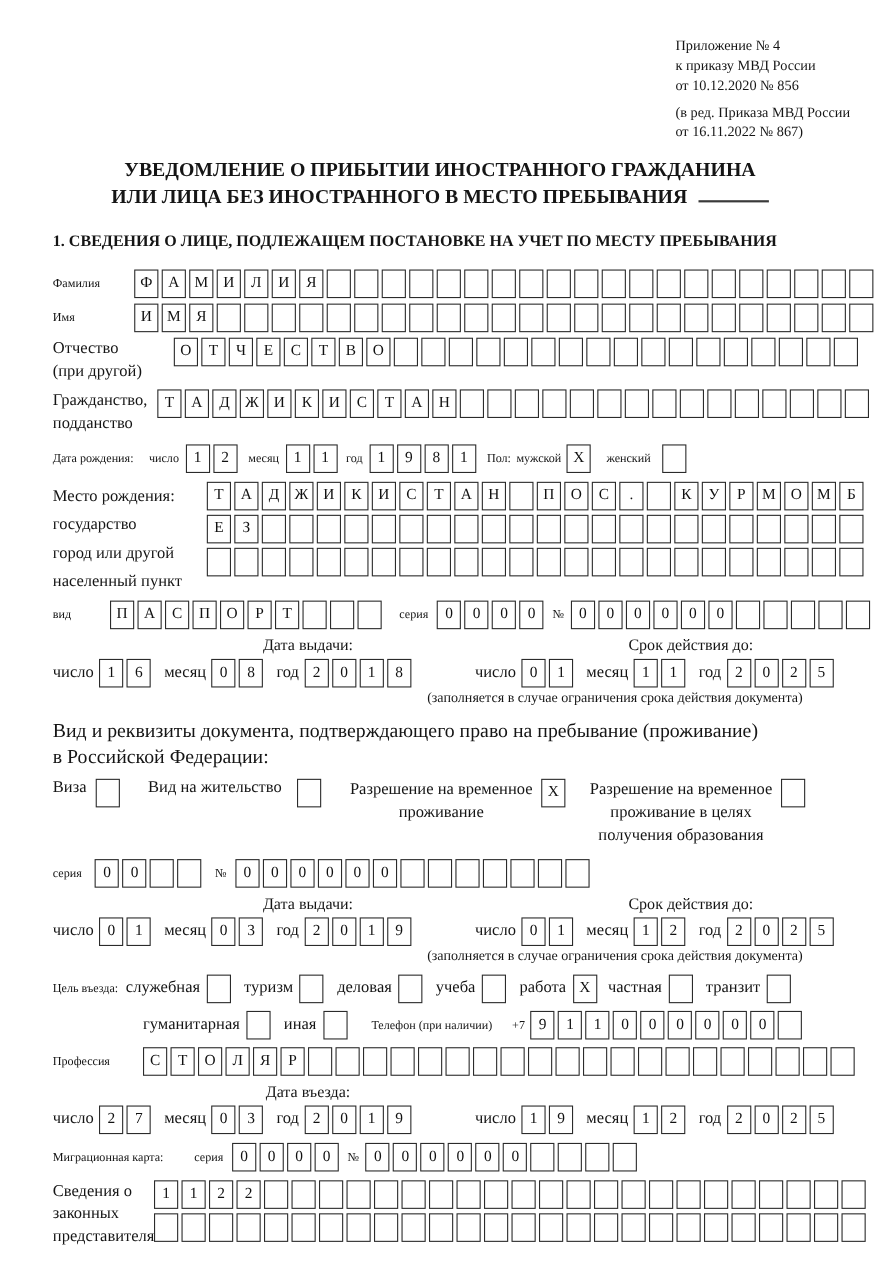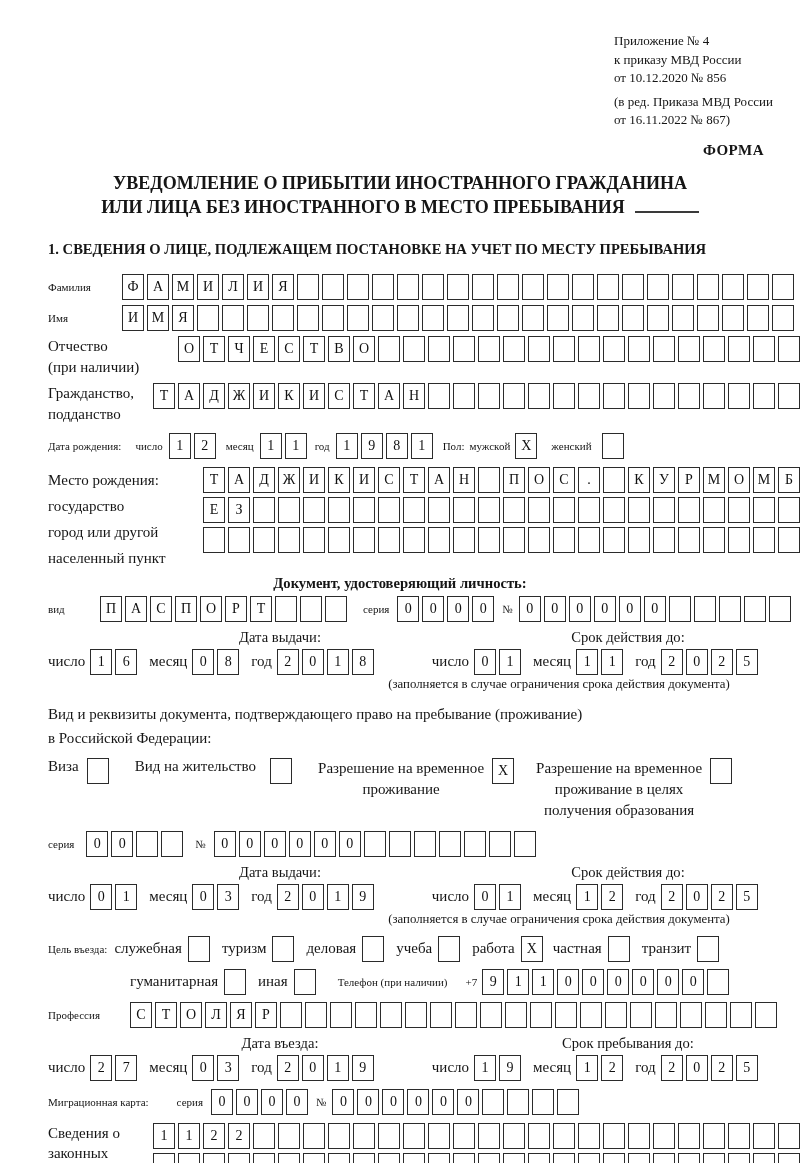--- a/index.html
+++ b/index.html
@@ -12,21 +12,21 @@
   
   .appendix{margin-left:614px;font-size:13px;line-height:18.5px;}
   .appendix .gap{margin-top:5px;}
   .forma{font-weight:bold;font-size:15px;text-align:right;padding-right:36px;margin-top:12px;letter-spacing:.5px;}
   
   .title{text-align:center;font-weight:bold;font-size:18px;line-height:23px;margin-top:13px;}
   .underline{display:inline-block;width:64px;border-bottom:2.2px solid #3a3a3a;height:.9em;margin-left:10px;}
   .sec-heading{margin:22px 0 0 48px;font-weight:bold;font-size:14.6px;}
   
   .frow{display:flex;align-items:center;margin:5px 0 0 48px;font-size:15px;}
-  .frow-top{align-items:flex-start;justify-content:space-between;}
+  .frow-top{align-items:flex-start;}
   .lbl{font-size:11px;white-space:nowrap;}
   .mlbl{line-height:21px;white-space:nowrap;}
   .w74{width:74px;min-width:74px;}
   .w82{width:82px;min-width:82px;}
   .w95{width:95px;min-width:95px;}
   .w110{width:110px;min-width:110px;}
   .w140{width:140px;min-width:140px;}
   .w52{width:52px;min-width:52px;}
   .w92{width:92px;min-width:92px;}
   .cells{display:flex;gap:3px;}
@@ -40,42 +40,41 @@
   
   .dhead{display:flex;margin-left:48px;margin-top:7px;font-size:14.6px;}
   .dh1{margin-left:112px;width:240px;text-align:center;}
   .dh2{margin-left:98px;width:260px;text-align:center;}
   .daterow{display:flex;align-items:center;margin-left:48px;margin-top:3px;font-size:15px;}
   .dg{display:flex;align-items:center;gap:5px;}
   .dg .dsep{margin-left:7px;}
   .dg2{margin-left:58px;}
   .note{font-size:12.8px;margin-left:368px;width:382px;text-align:center;margin-top:2px;}
   
-  .para{margin:10px 0 0 48px;font-size:15px;line-height:24px;}
+  .para{margin:10px 0 0 48px;font-size:18px;line-height:24px;}
   
   .ckrow{display:flex;align-items:flex-start;margin:8px 0 0 48px;font-size:15px;}
   .ckitem{display:flex;align-items:flex-start;gap:8px;}
   .cktext{text-align:center;line-height:21px;}
   
   .pair{display:flex;align-items:center;gap:6px;}
 </style>
 </head>
 <body>
 
 <div class="page">
 
   <div class="appendix">
     <div>Приложение № 4</div>
     <div>к приказу МВД России</div>
     <div>от 10.12.2020 № 856</div>
     <div class="gap">(в ред. Приказа МВД России</div>
     <div>от 16.11.2022 № 867)</div>
   </div>
 
-  <div class="forma">ФОРМА</div>
 
   <div class="title">
     <div>УВЕДОМЛЕНИЕ О ПРИБЫТИИ ИНОСТРАННОГО ГРАЖДАНИНА</div>
     <div><span>ИЛИ ЛИЦА БЕЗ ИНОСТРАННОГО В МЕСТО ПРЕБЫВАНИЯ</span><span class="underline"></span></div>
   </div>
 
   <div class="sec-heading">1. СВЕДЕНИЯ О ЛИЦЕ, ПОДЛЕЖАЩЕМ ПОСТАНОВКЕ НА УЧЕТ ПО МЕСТУ ПРЕБЫВАНИЯ</div>
 
   <div class="frow" style="margin-top:16px">
     <span class="lbl w74">Фамилия</span>
@@ -139,21 +138,21 @@
         <span class="cell"></span>
         <span class="cell"></span>
         <span class="cell"></span>
         <span class="cell"></span>
       </span>
   </div>
 
   <div class="frow frow-top">
     <span class="mlbl w110">
       <div>Отчество</div>
-      <div>(при наличии)</div>
+      <div>(при другой)</div>
     </span>
     <span class="cells">
         <span class="cell">О</span>
         <span class="cell">Т</span>
         <span class="cell">Ч</span>
         <span class="cell">Е</span>
         <span class="cell">С</span>
         <span class="cell">Т</span>
         <span class="cell">В</span>
         <span class="cell">О</span>
@@ -324,21 +323,20 @@
           <span class="cell"></span>
           <span class="cell"></span>
           <span class="cell"></span>
           <span class="cell"></span>
           <span class="cell"></span>
           <span class="cell"></span>
         </span>
     </span>
   </div>
 
-  <div style="text-align:center;font-weight:bold;font-size:14.6px;margin-top:4px">Документ, удостоверяющий личность:</div>
 
   <div class="frow" style="margin-top:4px">
     <span class="lbl w52">вид</span>
     <span class="cells">
         <span class="cell">П</span>
         <span class="cell">А</span>
         <span class="cell">С</span>
         <span class="cell">П</span>
         <span class="cell">О</span>
         <span class="cell">Р</span>
@@ -633,21 +631,20 @@
         <span class="cell"></span>
         <span class="cell"></span>
         <span class="cell"></span>
         <span class="cell"></span>
         <span class="cell"></span>
       </span>
   </div>
 
   <div class="dhead">
     <span class="dh1">Дата въезда:</span>
-    <span class="dh2">Срок пребывания до:</span>
   </div>
 
   <div class="daterow">
     <span class="dg">
       <span>число</span>
       <span class="cells">
           <span class="cell">2</span>
           <span class="cell">7</span>
         </span>
       <span class="dsep">месяц</span>

